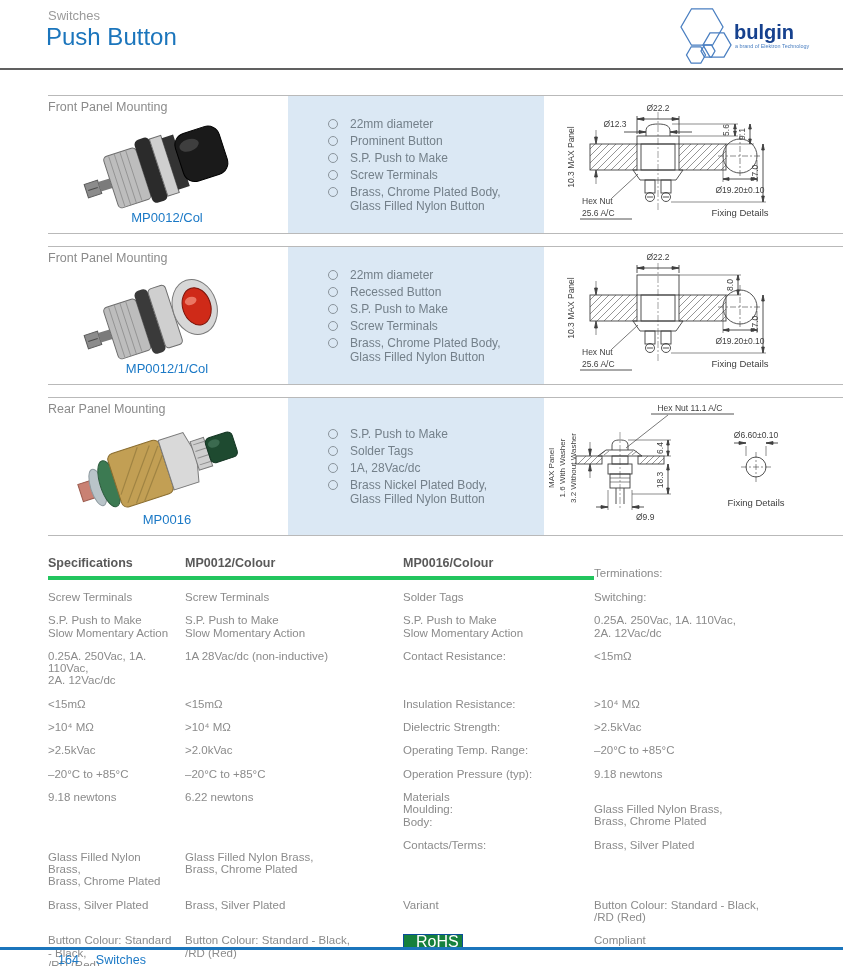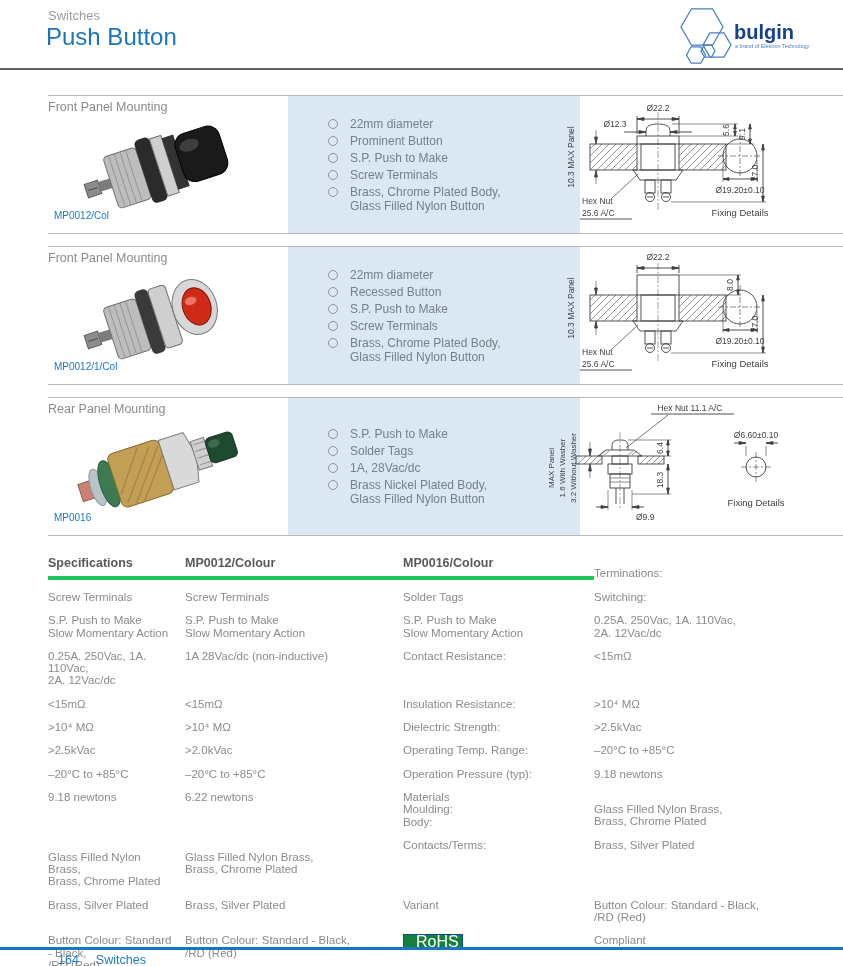--- a/index.html
+++ b/index.html
@@ -11,22 +11,22 @@
   .title{position:absolute;left:46px;top:23px;font-size:24px;color:#1b75bc;}
   .logo{position:absolute;left:658px;top:2px;}
   .header-rule{position:absolute;left:0;top:68px;width:843px;height:2px;background:#606060;}
 
   
   .section{position:absolute;left:48px;width:795px;height:137px;
            border-top:1px solid #b9b9b9;border-bottom:1px solid #b9b9b9;}
   #s1{top:95px}#s2{top:246px}#s3{top:397px}
   .mounting{position:absolute;left:0;top:4px;font-size:12.5px;color:#8b8b8b;}
   .photo{position:absolute;left:22px;top:10px;}
-  .code{position:absolute;left:6px;top:114px;width:238px;text-align:left;font-size:10px;color:#1b79c6;}
-  .panel{position:absolute;left:240px;top:0;width:292px;height:137px;background:#dbe8f4;
+  .code{position:absolute;left:0;top:114px;width:238px;text-align:center;font-size:13px;color:#1b79c6;}
+  .panel{position:absolute;left:240px;top:0;width:256px;height:137px;background:#dbe8f4;
          display:flex;align-items:center;}
   ul.features{list-style:none;margin:0;padding:0 8px 0 40px;}
   li.feature{display:flex;gap:12px;font-size:12px;line-height:14px;color:#74808a;margin:3px 0;}
   .bullet{flex:0 0 auto;width:8px;height:8px;border:1.2px solid #8a949c;border-radius:50%;margin-top:2px;background:transparent;}
   .ftext{white-space:pre-line;}
   .drawing{position:absolute;left:490px;top:0;}
   .drawing svg text{font-size:8.5px;fill:#3f3f3f;}
   .drawing svg .cap{font-size:9.5px;}
   .drawing svg .sm{font-size:8px;}
 

